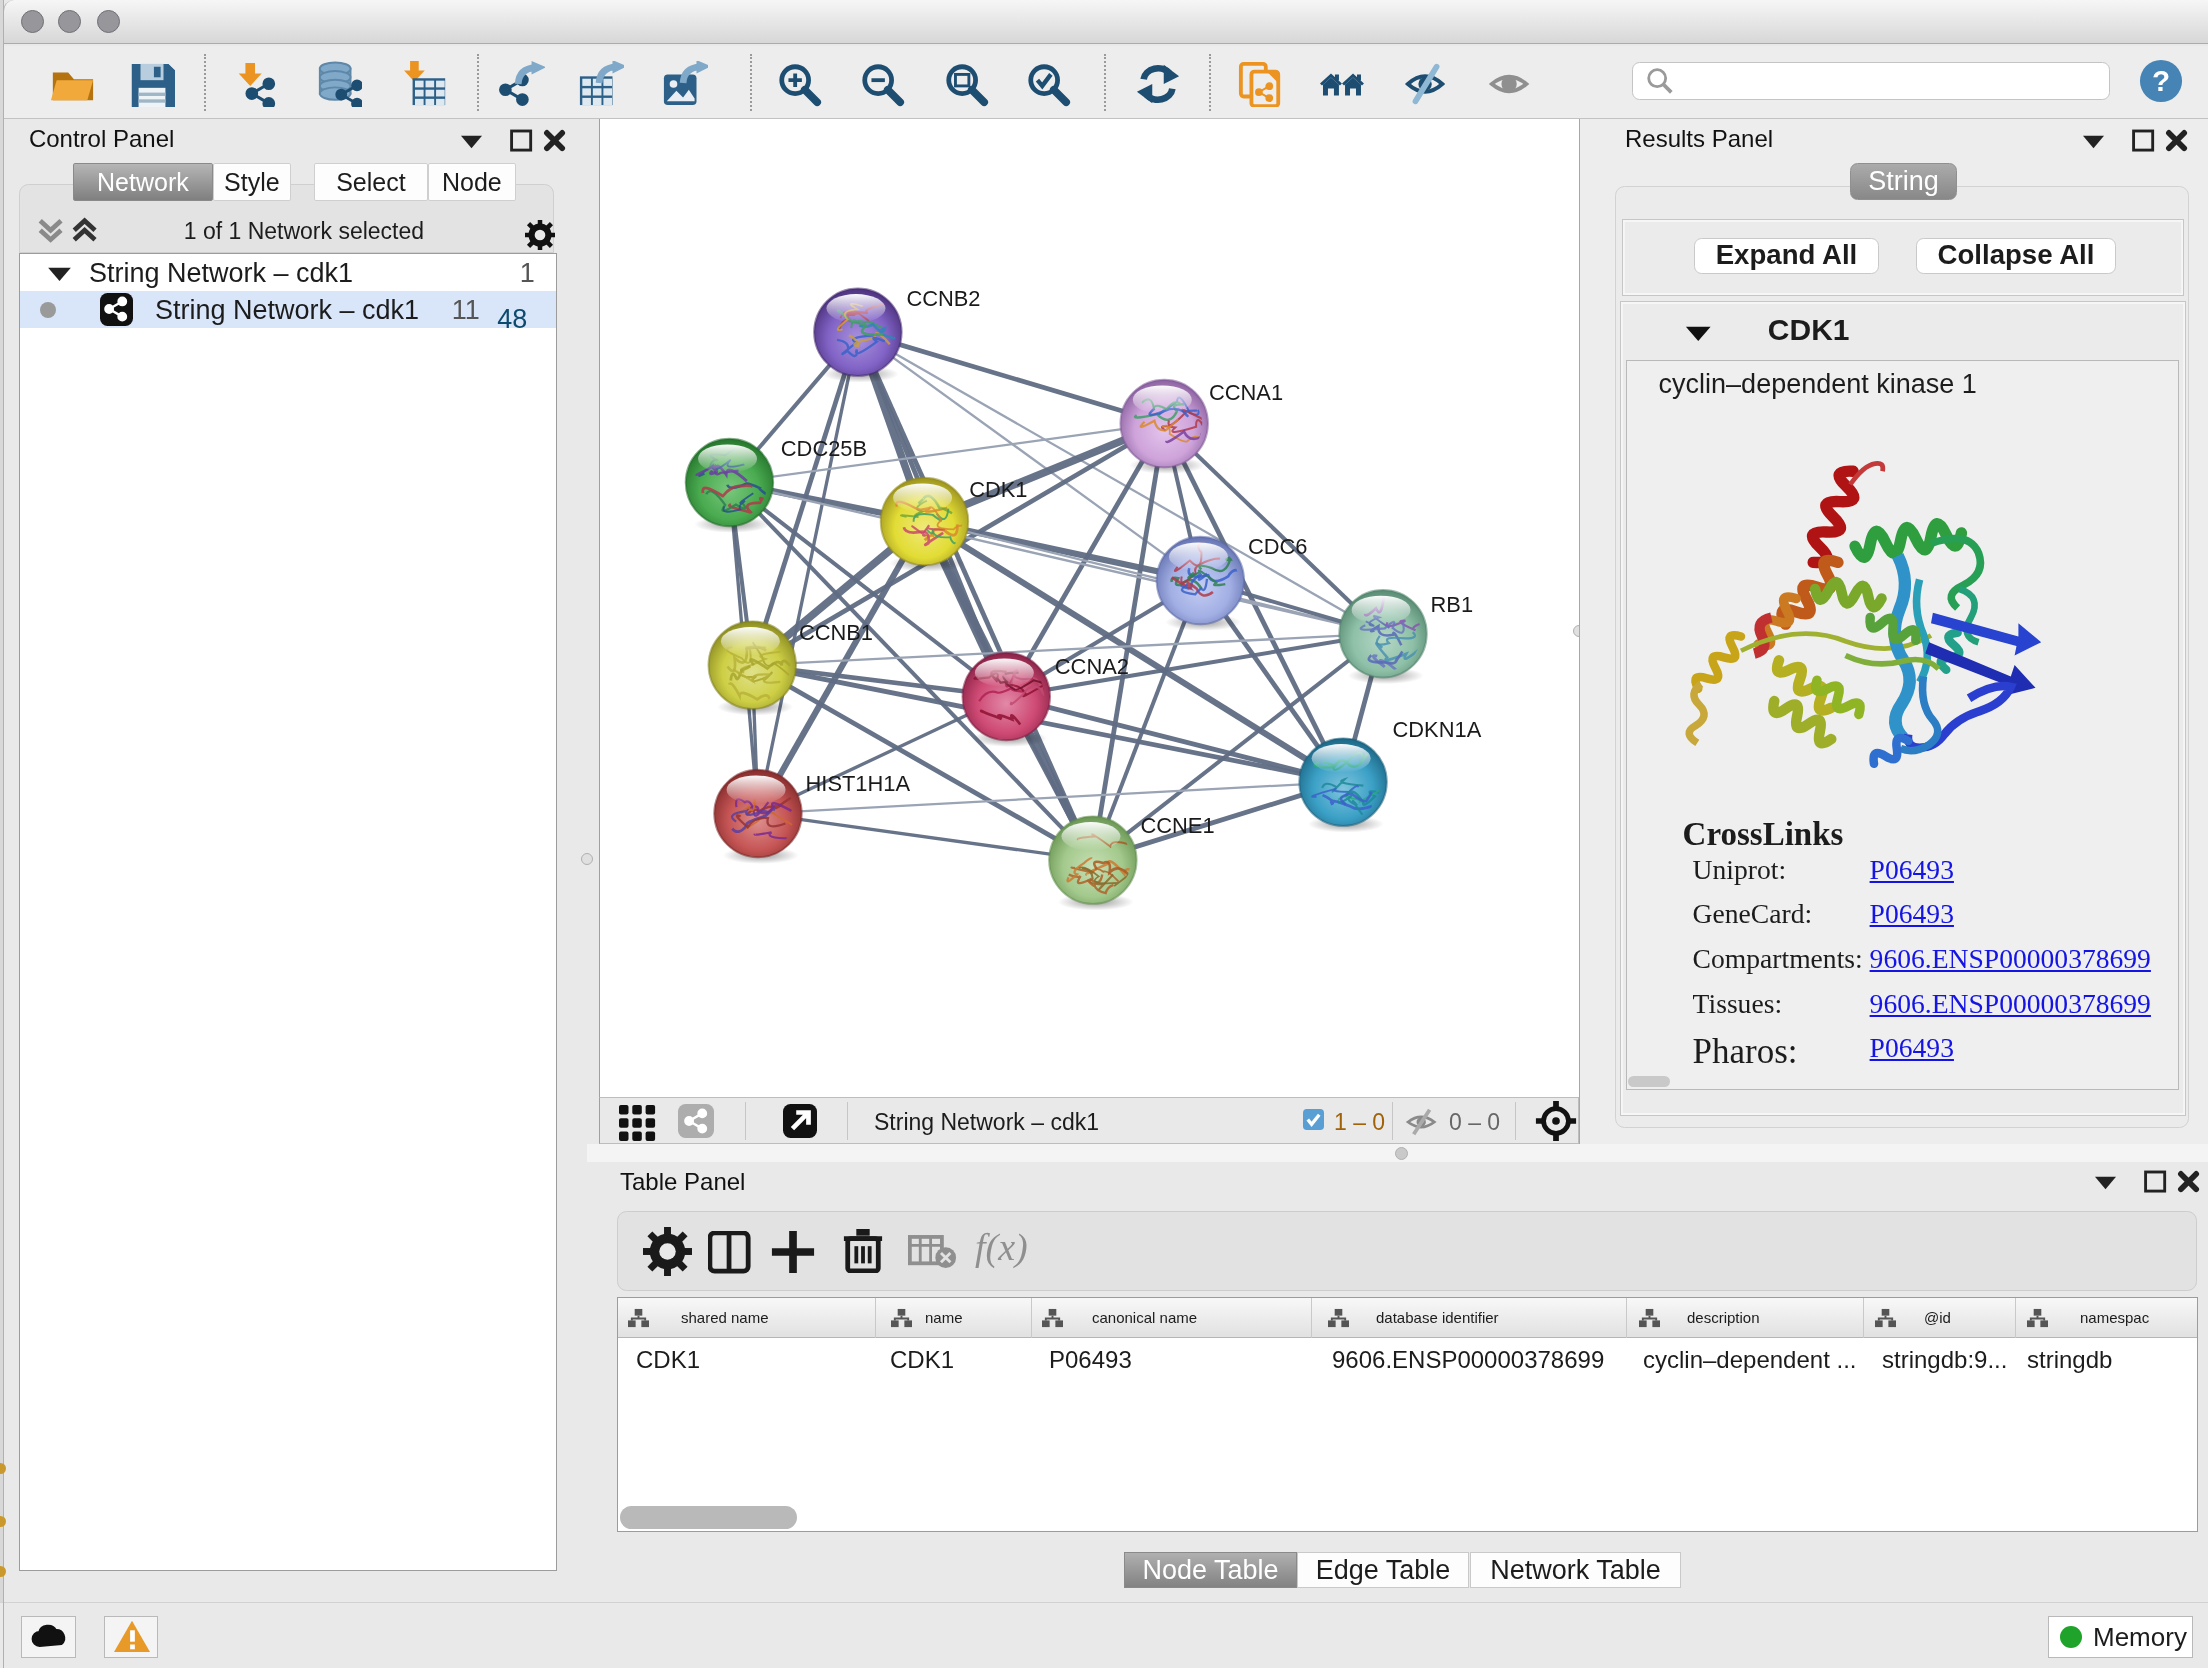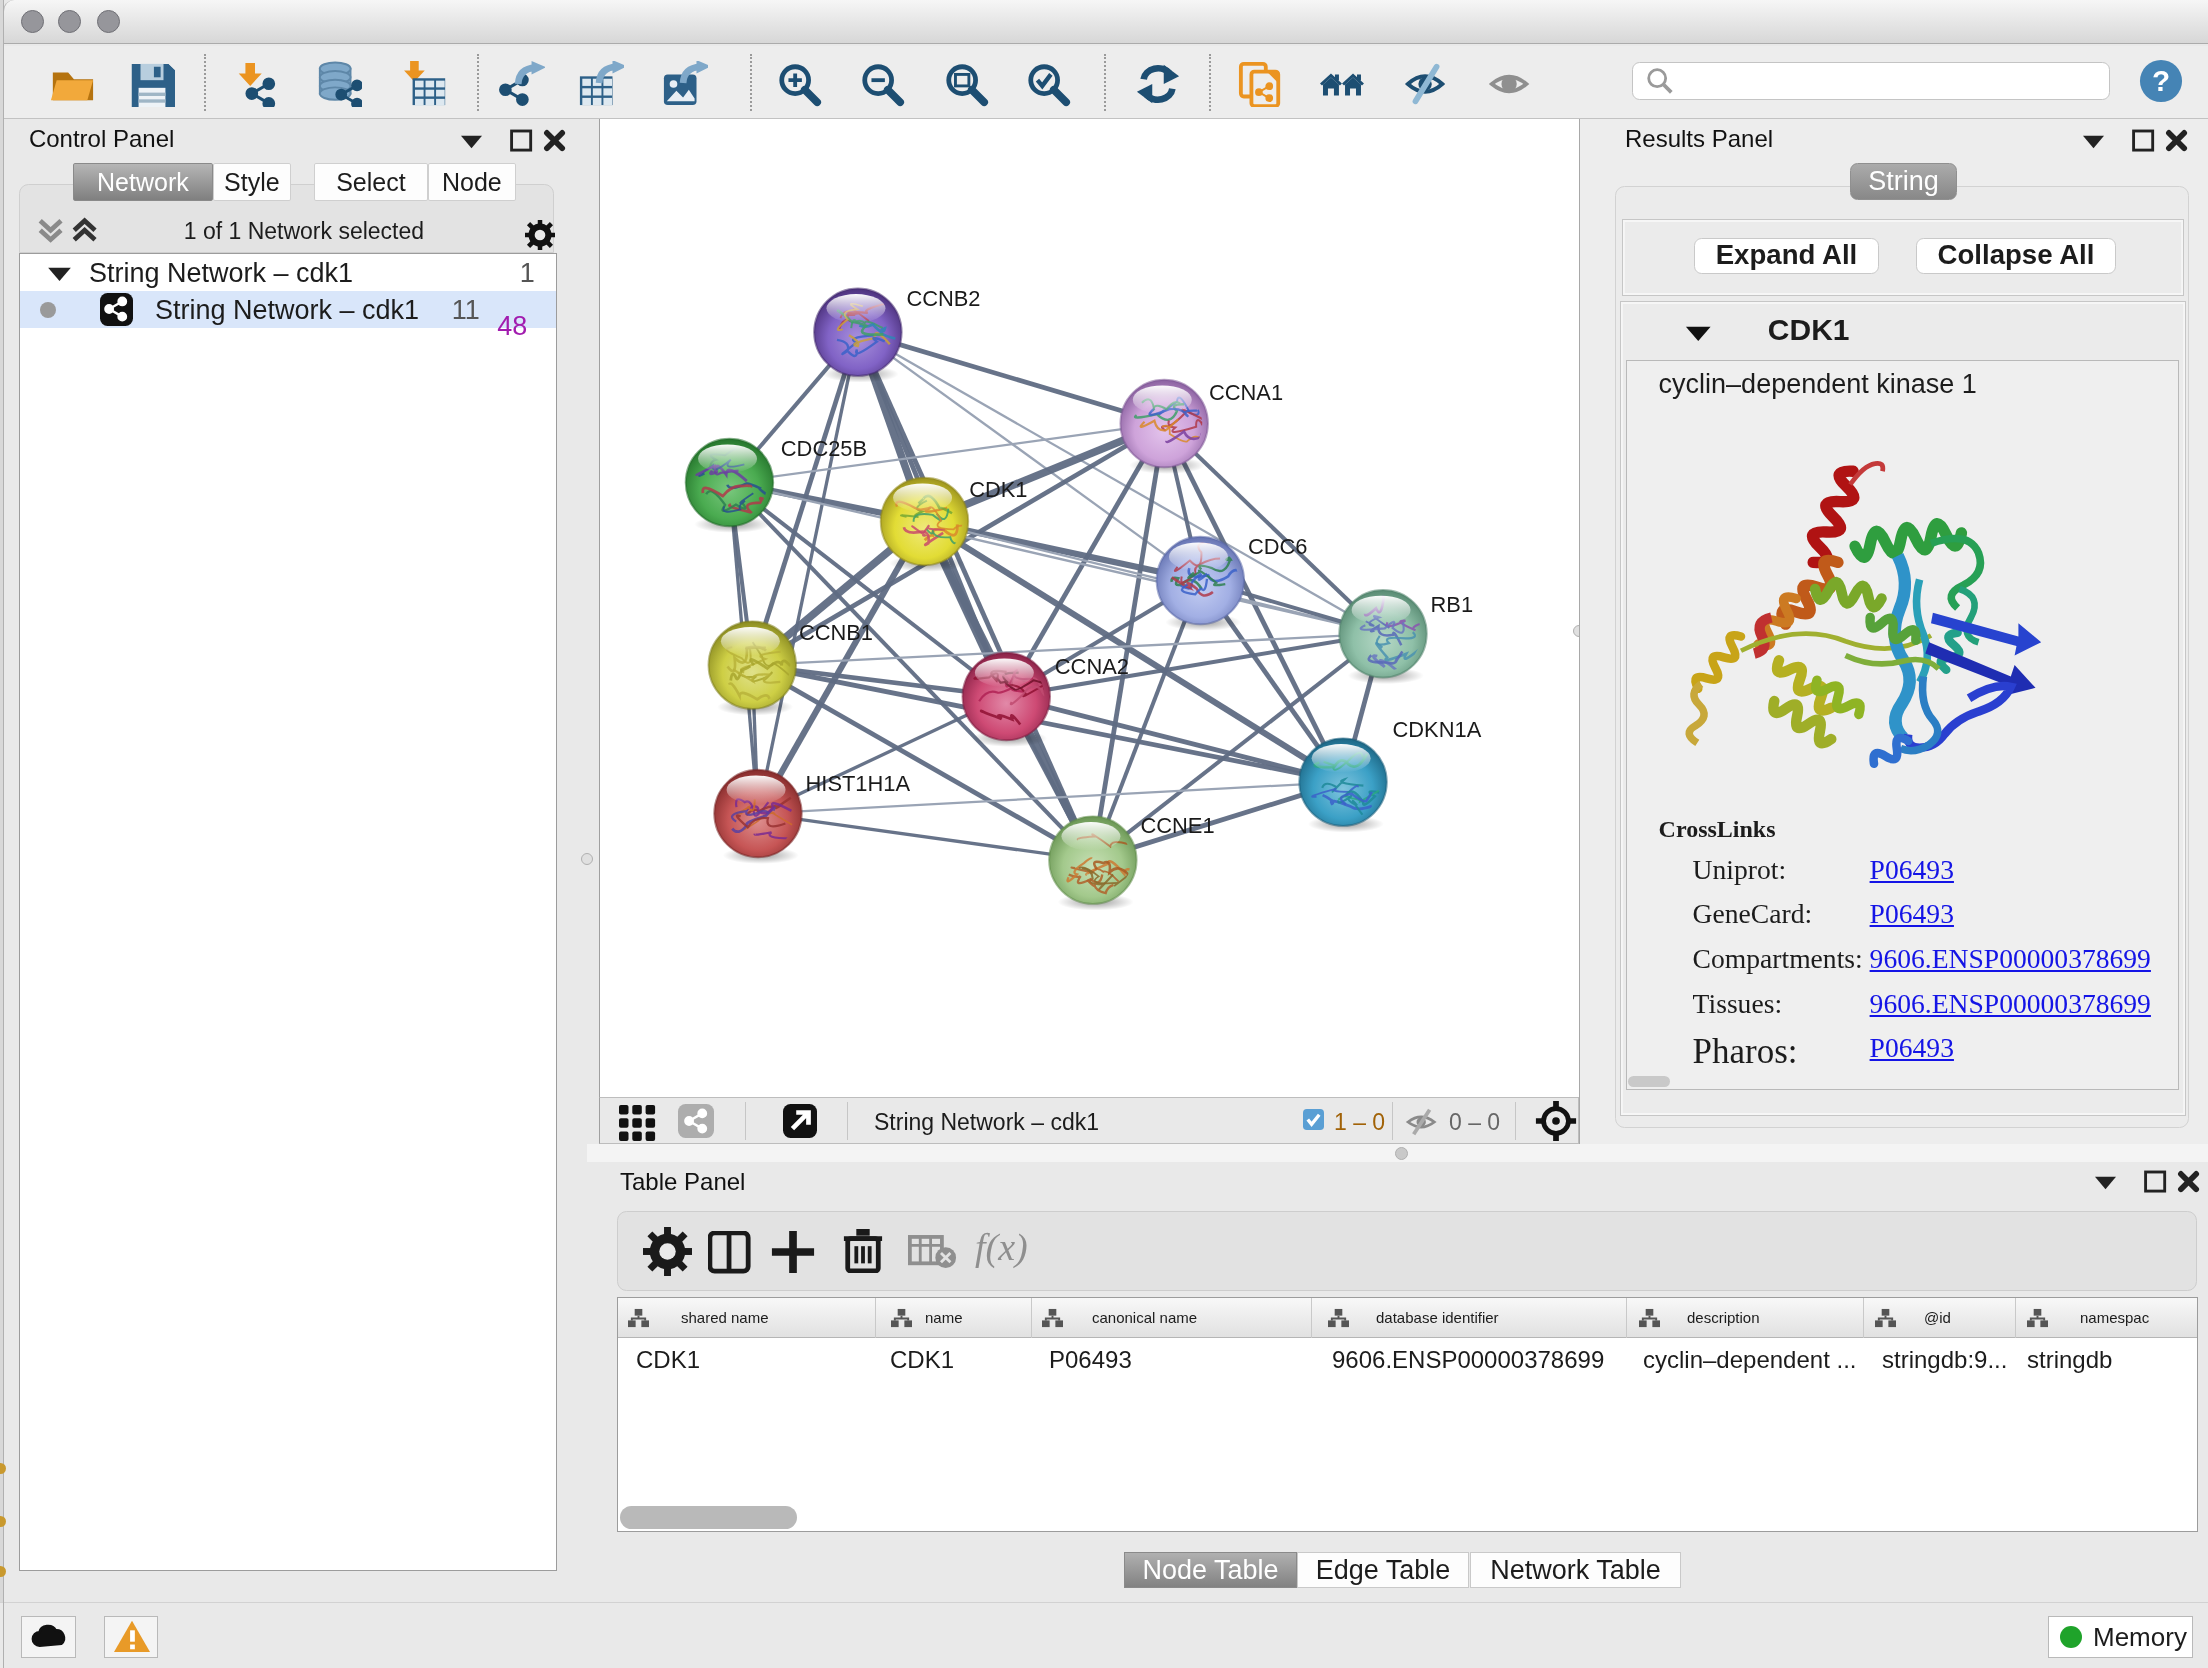--- a/index.html
+++ b/index.html
@@ -294,21 +294,21 @@
               <line x1="3.66667" y1="11" x2="17.6" y2="2.93333"></line>
               <line x1="3.66667" y1="11" x2="17.6" y2="19.0667"></line>
               <circle cx="3.66667" cy="11" r="3.96"></circle>
               <circle cx="17.6" cy="2.93333" r="3.96"></circle>
               <circle cx="17.6" cy="19.0667" r="3.96"></circle>
             </g>
           </svg>
         </div>
         <div class="abs" style="left:135px;top:3.8px;">String Network – cdk1</div>
         <div class="abs" style="right:76px;top:3.8px;color:#555;">11</div>
-        <div class="abs" style="right:28.5px;top:20px;color:#a21caf;">48</div>
+        <div class="abs" style="right:28.5px;top:13px;color:#0c4a6e;">48</div>
       </div>
     </div>
   </div>
 <div class="abs" id="canvas"></div>
 <svg class="abs" id="netsvg" style="left:601px;top:120px" width="978" height="977" viewBox="2 1 1028 1027" xmlns="http://www.w3.org/2000/svg">
     <rect width="1030" height="1028" fill="#ffffff"></rect>
     <line x1="272" y1="224" x2="594" y2="320" stroke="#5f6b83" stroke-width="5" stroke-opacity="0.95"></line>
     <line x1="272" y1="224" x2="137" y2="382" stroke="#5f6b83" stroke-width="4.2" stroke-opacity="0.95"></line>
     <line x1="272" y1="224" x2="342" y2="423" stroke="#5f6b83" stroke-width="8" stroke-opacity="0.95"></line>
     <line x1="272" y1="224" x2="632" y2="485" stroke="#9aa4b5" stroke-width="2.4"></line>
@@ -737,21 +737,21 @@
               <path d="M248,130 q-8,30 4,58 q10,26 -4,50" fill="none" stroke="#2aa0b8" stroke-width="8"></path>
               <path d="M262,165 L352,190 L352,176 L376,196 L348,210 L350,200 L260,176 z" fill="#2743cf" stroke="none"></path>
               <path d="M258,196 L344,232 L348,220 L370,244 L338,252 L342,242 L254,208 z" fill="#1f2db2" stroke="none"></path>
               <path d="M300,255 q26,-16 44,-12 q-8,18 -34,26 q-24,8 -36,24 q-10,14 -26,14 q-14,0 -12,-14" fill="none" stroke="#2a3fd0" stroke-width="9"></path>
               <path d="M252,232 q-4,30 10,46 q12,14 -4,26 q-16,10 -30,4" fill="none" stroke="#2b7ec4" stroke-width="8"></path>
               <path d="M236,300 Q221.125,290.687 224,308 Q226.875,325.313 212,316 Q197.125,306.687 200,324" fill="none" stroke="#2f6fd0" stroke-width="9" stroke-linecap="round"></path>
               <path d="M196,170 Q194.129,188.742 208,176 Q221.871,163.258 220,182 Q218.129,200.742 232,188 Q245.871,175.258 244,194" fill="none" stroke="#57a23a" stroke-width="10" stroke-linecap="round"></path>
               <path d="M170,210 q30,14 60,6 q24,-6 38,8" fill="none" stroke="#7fae3a" stroke-width="6"></path>
             </g>
           </svg>
-          <div class="abs serif" style="left:32px;top:455px;font-size:24px;font-weight:bold;">CrossLinks</div>
+          <div class="abs serif" style="left:56px;top:455px;font-size:33px;font-weight:bold;">CrossLinks</div>
           <div class="abs serif" style="left:66px;top:493px;font-size:27.6px;">Uniprot:</div>
           <div class="abs link" style="left:243px;top:493px;font-size:27.6px;">P06493</div>
           <div class="abs serif" style="left:66px;top:537px;font-size:27.6px;">GeneCard:</div>
           <div class="abs link" style="left:243px;top:537px;font-size:27.6px;">P06493</div>
           <div class="abs serif" style="left:66px;top:582px;font-size:27.6px;">Compartments:</div>
           <div class="abs link" style="left:243px;top:582px;font-size:27.6px;">9606.ENSP00000378699</div>
           <div class="abs serif" style="left:66px;top:627px;font-size:27.6px;">Tissues:</div>
           <div class="abs link" style="left:243px;top:627px;font-size:27.6px;">9606.ENSP00000378699</div>
           <div class="abs serif" style="left:66px;top:671px;font-size:35px;">Pharos:</div>
           <div class="abs link" style="left:243px;top:671px;font-size:27.6px;">P06493</div>

